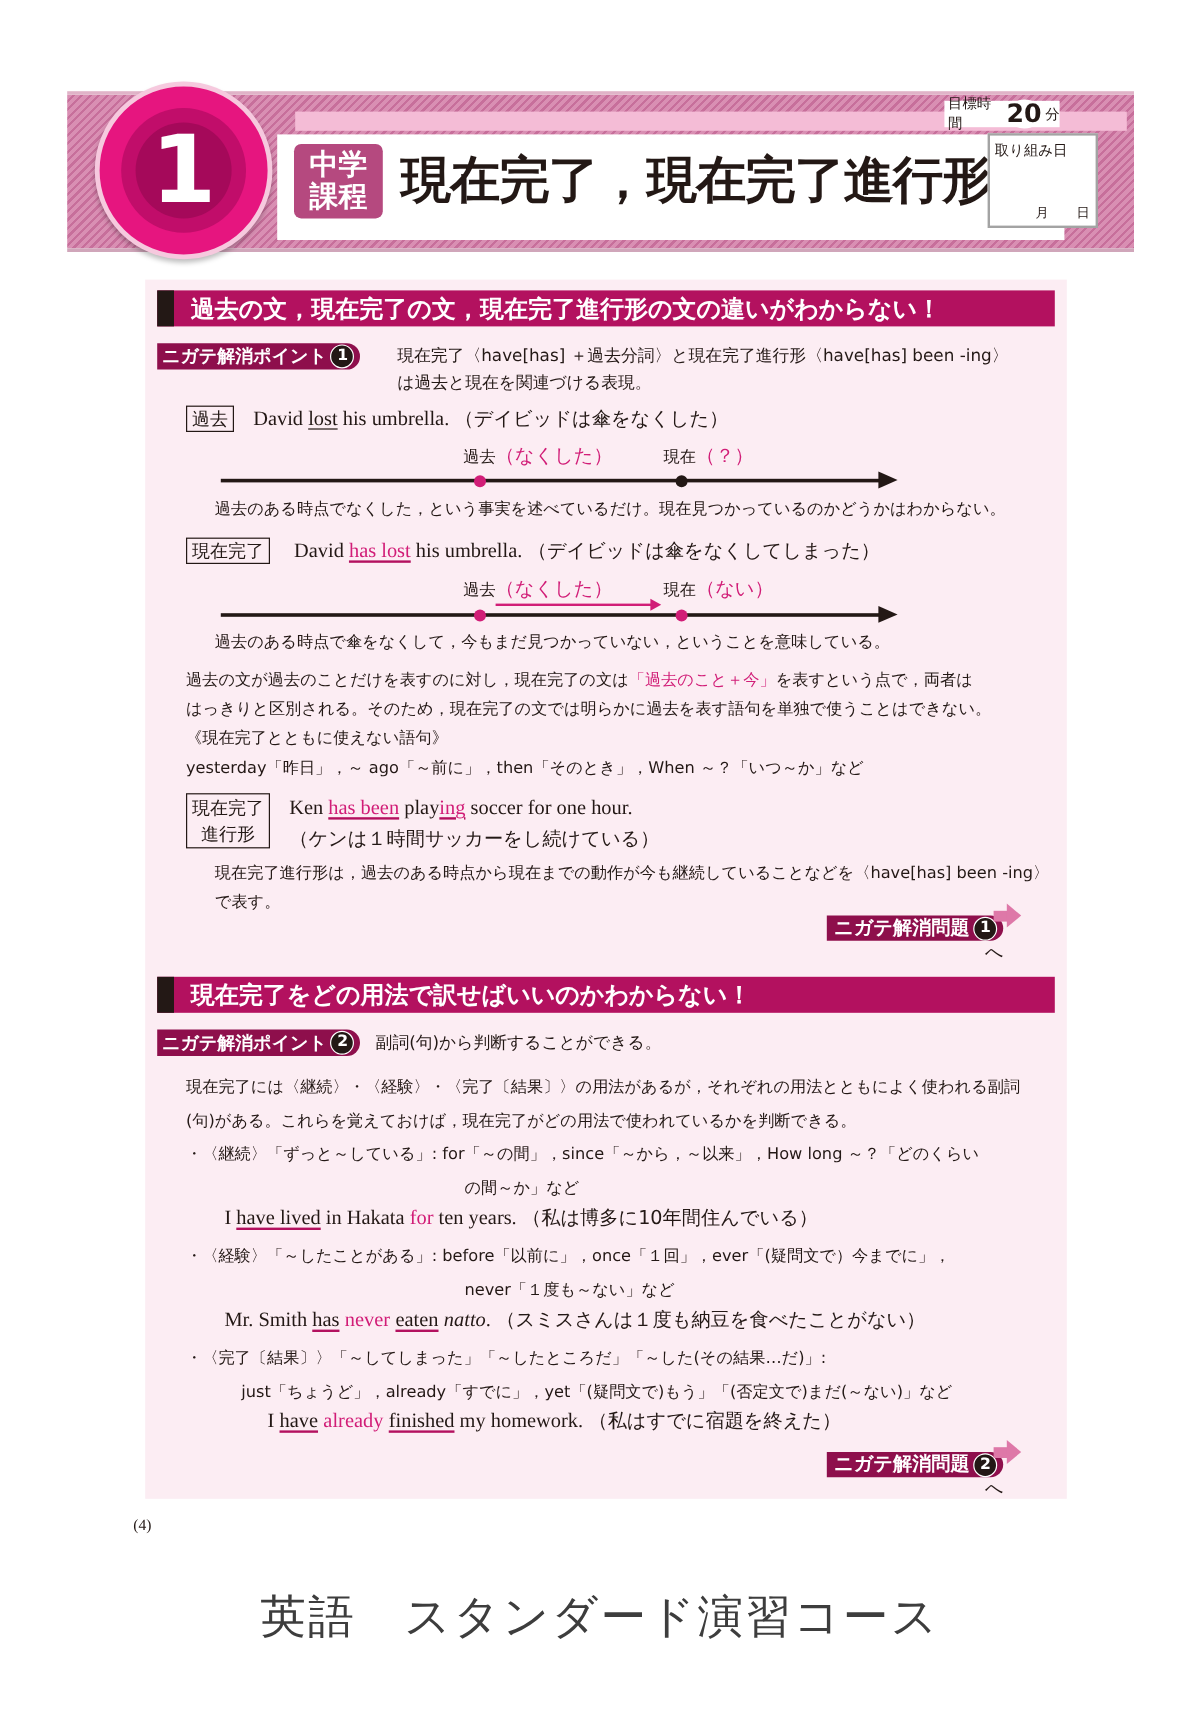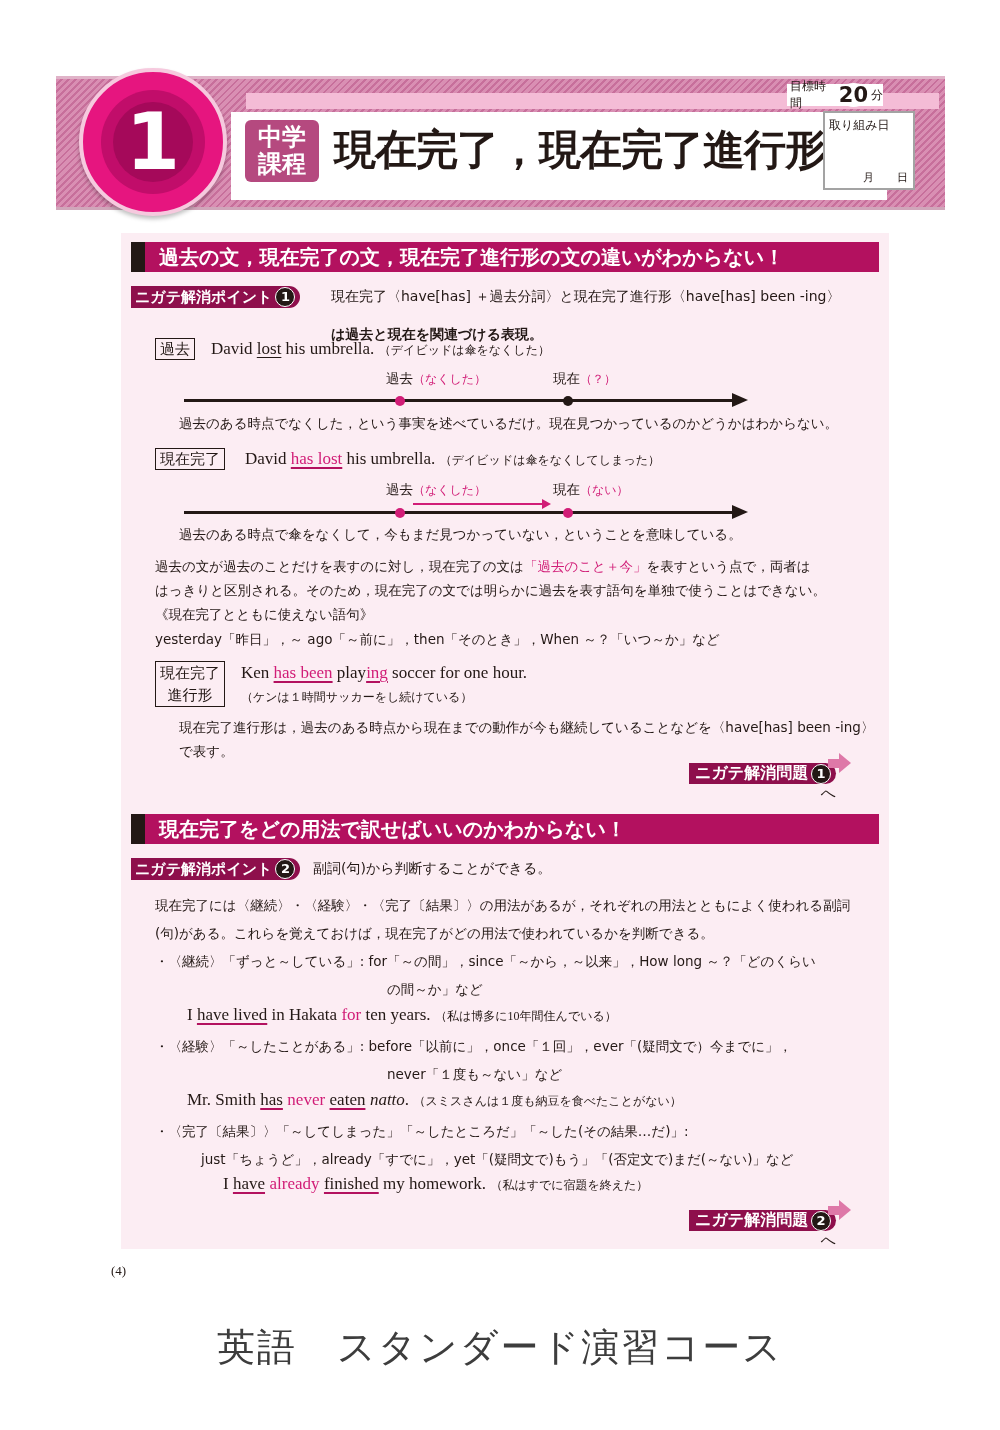--- a/index.html
+++ b/index.html
@@ -77,21 +77,21 @@
     padding-left: 4px; border-radius: 0 11px 11px 0; display: flex; align-items: center;
   }
   .circ-num {
     display: inline-flex; align-items: center; justify-content: center;
     width: 20px; height: 20px; border-radius: 50%; background: #231815; color: #fff;
     border: 1.5px solid #fff; font-size: 13px; font-weight: bold; margin: 0 5px 0 3px;
   }
   .txt { position: absolute; font-size: 14px; white-space: nowrap; color: #231815; }
   .txt-sm { position: absolute; font-size: 13.5px; white-space: nowrap; color: #231815; }
   .en { font-family: "Liberation Serif", "DejaVu Serif", serif; font-size: 17px; }
-  .jp-small { font-size: 12px; font-family: Liberation Serif, serif; }
+  .jp-small { font-size: 16px; }
   .pink { color: #d11d77; }
   .ul { text-decoration: underline; text-decoration-color: #b3115f; text-underline-offset: 3px; text-decoration-thickness: 1.5px; }
   .ul-dark { text-decoration: underline; text-underline-offset: 3px; }
   .boxlabel {
     position: absolute; border: 1px solid #231815; font-size: 15px; padding: 0 4px; line-height: 20px; background: #fcedf3;
   }
   .timeline { position: absolute; height: 3px; background: #231815; }
   .timeline::after {
     content: ""; position: absolute; right: -14px; top: -6px;
     border-left: 16px solid #231815; border-top: 7.5px solid transparent; border-bottom: 7.5px solid transparent;
@@ -156,21 +156,21 @@
 
 <div class="panel">
 
   <div class="section-head" style="top:9px;">過去の文，現在完了の文，現在完了進行形の文の違いがわからない！</div>
 
   <div class="point-tag" style="top:53px;">
     <span>ニガテ解消ポイント</span>
     <span class="circ-num">1</span>
   </div>
   <div class="txt" style="left:210px; top:55px;">現在完了〈have[has] ＋過去分詞〉と現在完了進行形〈have[has] been -ing〉</div>
-  <div class="txt" style="left:210px; top:93px;font-weight:bold;">は過去と現在を関連づける表現。</div>
+  <div class="txt" style="left:210px; top:77px;">は過去と現在を関連づける表現。</div>
 
   <div class="boxlabel" style="left:34px; top:105px;">過去</div>
   <div class="txt" style="left:90px; top:106px;">
     <span class="en">David </span><span class="en ul-dark">lost</span><span class="en"> his umbrella.</span>
     <span class="jp-small">（デイビッドは傘をなくした）</span>
   </div>
   <div class="txt-sm" style="left:265px; top:137px;">
     <span>過去</span><span class="pink jp-small">（なくした）</span>
   </div>
   <div class="txt-sm" style="left:432px; top:137px;">

